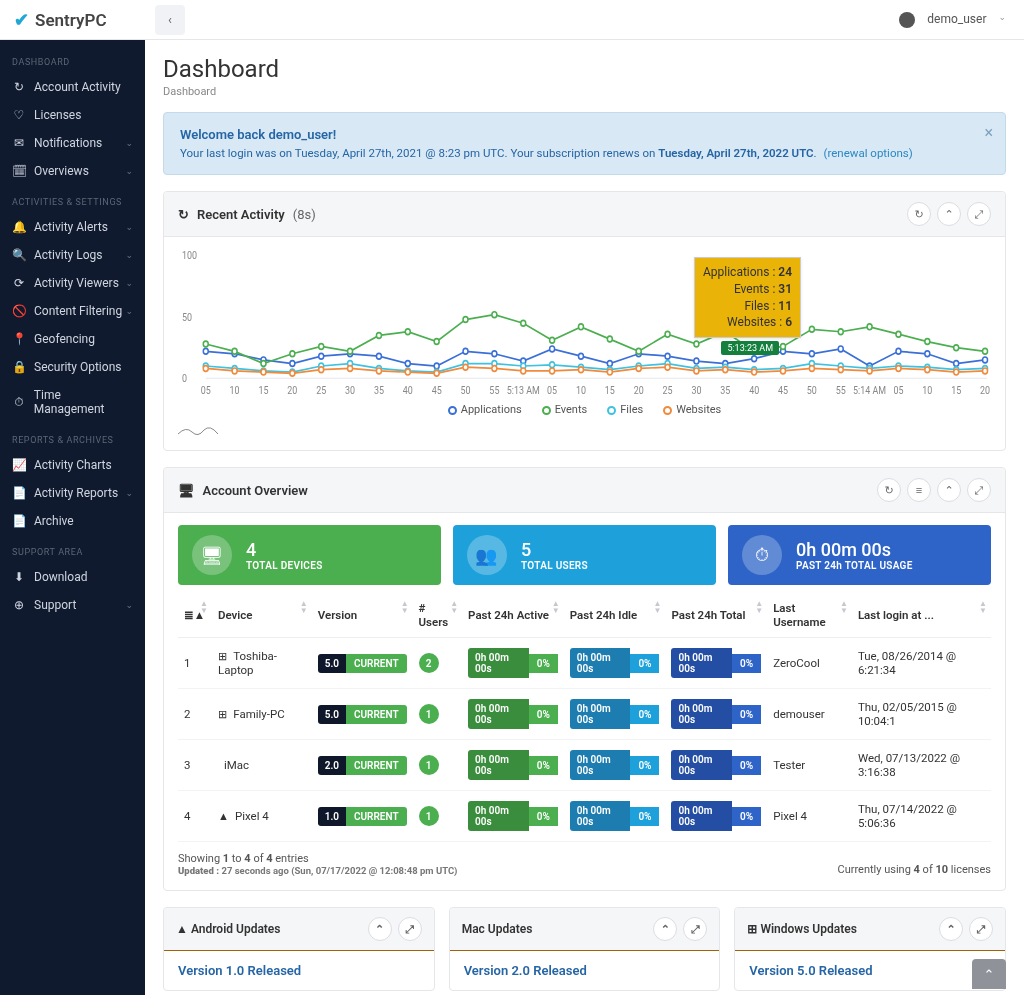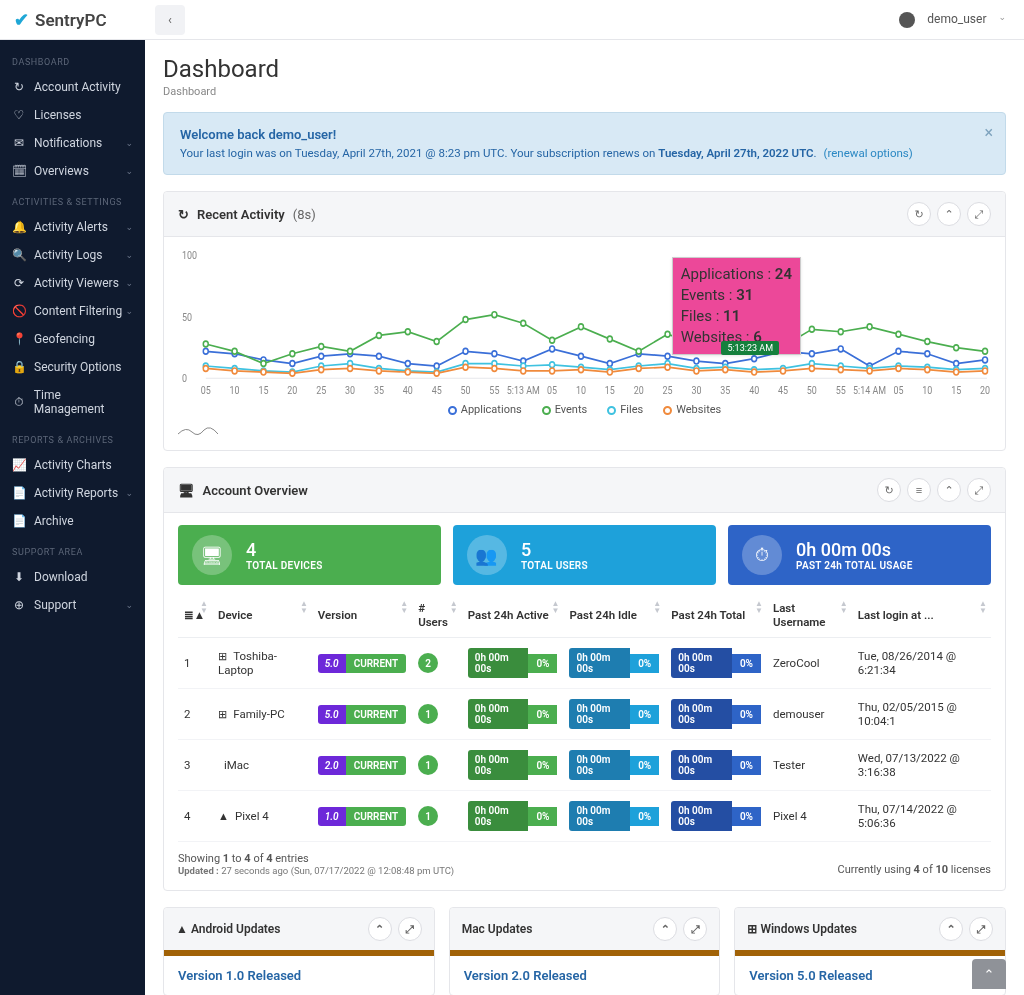--- a/index.html
+++ b/index.html
@@ -42,21 +42,21 @@
 .panel-header .ph-actions { display:flex; gap:6px;}
 .icon-btn { width:24px; height:24px; border:1px solid #dcdde2; border-radius:50%; background:#fff; display:flex; align-items:center; justify-content:center; font-size:11px; color:#666; cursor:pointer;}
 .panel-body { padding:12px 14px;}
 
 
 .chart-wrap { position:relative; height:150px;}
 .chart-wrap svg { width:100%; height:100%;}
 .axis-text { font-size:9px; fill:#888;}
 .legend { display:flex; gap:20px; justify-content:center; font-size:11px; color:#555; margin-top:4px;}
 .legend .dot { display:inline-block; width:9px; height:9px; border:2px solid; border-radius:50%; margin-right:4px; background:#fff; vertical-align:middle;}
-.tooltip-box { position:absolute; top:8px; right:190px; background:#ec4899; border:1px solid #ccc; padding:6px 8px; font-size:15px; line-height:1.4; box-shadow:0 1px 3px rgba(0,0,0,0.1);}
+.tooltip-box { position:absolute; top:8px; right:190px; background:#eab308; border:1px solid #ccc; padding:6px 8px; font-size:12px; line-height:1.4; box-shadow:0 1px 3px rgba(0,0,0,0.1);text-align:right;}
 .tooltip-box b { font-weight:600;}
 .timelabel { position:absolute; top:92px; right:212px; background:#15803d; color:#fff; font-size:9px; padding:2px 6px; border-radius:2px;}
 .chart-meta { font-size:9.5px; color:#555; margin-top:8px; line-height:1.5;}
 .chart-meta .spark { display:inline-block; width:40px; height:14px; vertical-align:middle;}
 
 
 .stat-row { display:flex; gap:12px; padding:12px 14px 0;}
 .stat-card { flex:1; border-radius:4px; color:#fff; padding:10px 14px; display:flex; align-items:center; gap:14px;}
 .stat-card.green { background:#4bae4f;}
 .stat-card.blue { background:#1ea1da;}
@@ -67,33 +67,33 @@
 
 
 .table-wrap { padding:8px 14px 14px;}
 table.dev { width:100%; border-collapse:collapse; font-size:11.5px;}
 table.dev th { text-align:left; font-weight:600; color:#333; padding:8px 6px; border-bottom:1px solid #eceef1; position:relative;}
 table.dev th .sort { color:#c5c8cf; font-size:8px; position:absolute; right:4px; top:8px; line-height:0.8;}
 table.dev td { padding:10px 6px; border-bottom:1px solid #f2f3f6; vertical-align:middle;}
 .pill { display:inline-flex; align-items:center; border-radius:3px; overflow:hidden; font-size:10px; font-weight:600;}
 .pill .pv { padding:4px 7px; color:#fff;}
 .pill .pl { padding:4px 8px; color:#fff;}
-.pill.green .pv { background:#6d28d9;font-style:italic;} .pill.green .pl { background:#4bae4f;}
+.pill.green .pv { background:#0f172a;} .pill.green .pl { background:#4bae4f;}
 .pill.dur-g .pv { background:#3a8d3d;} .pill.dur-g .pl { background:#4bae4f;}
 .pill.dur-b .pv { background:#1e7db0;} .pill.dur-b .pl { background:#1ea1da;}
 .pill.dur-n .pv { background:#244ea3;} .pill.dur-n .pl { background:#2e64c7;}
 .badge-circ { width:20px; height:20px; border-radius:50%; background:#4bae4f; color:#fff; display:inline-flex; align-items:center; justify-content:center; font-size:10px; font-weight:600;}
 .devicon { font-size:11px; margin-right:6px; color:#333;}
 .table-footer { display:flex; justify-content:space-between; font-size:11px; color:#555; margin-top:10px;}
-.table-footer .upd { font-size:9.5px; color:#777;}
+.table-footer .upd { font-size:9.5px; color:#777;font-weight:bold;}
 
 
 .update-row { display:flex; gap:14px; margin-top:16px;}
 .ucard { flex:1; border:1px solid #e5e6ea; border-radius:4px; background:#fff;}
-.ucard .uhdr { display:flex; align-items:center; justify-content:space-between; background:#f5f6f8; border-bottom:6px solid #a16207; padding:9px 12px; font-size:12px; font-weight:600; color:#333; border-radius:4px 4px 0 0;}
+.ucard .uhdr { display:flex; align-items:center; justify-content:space-between; background:#f5f6f8; border-bottom:1px solid #a16207; padding:9px 12px; font-size:12px; font-weight:600; color:#333; border-radius:4px 4px 0 0;}
 .ucard .ubody { padding:12px 14px;}
 .ucard .utitle { color:#2565a5; font-weight:600; font-size:13px;}
 .scrolltop { position:absolute; bottom:6px; right:18px; width:34px; height:30px; background:#8f9298; color:#fff; border-radius:4px 4px 0 0; display:flex; align-items:center; justify-content:center; cursor:pointer;}
 
 .rel { position:relative; }
 </style>
 </head>
 <body>
 
 <div class="app rel">

